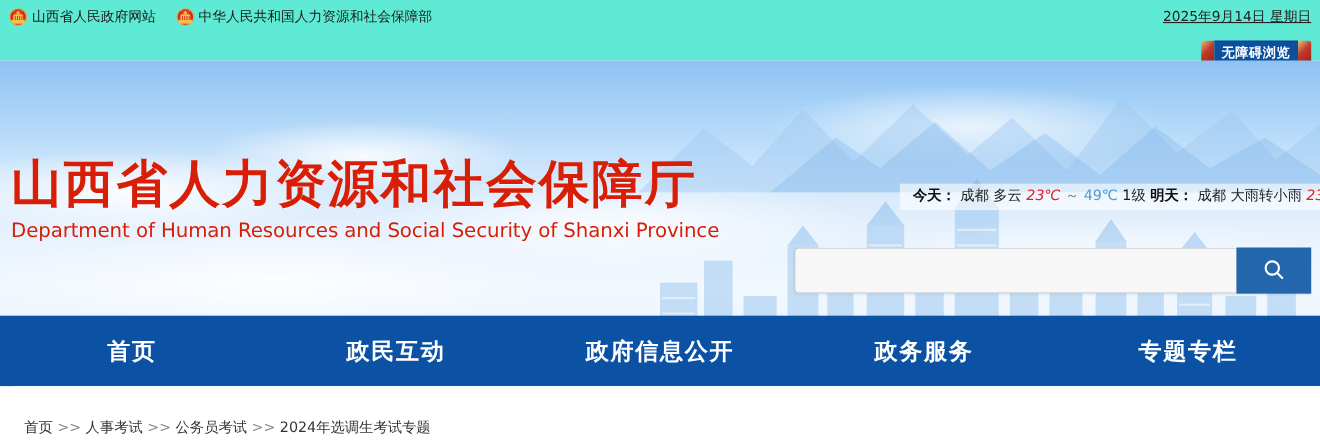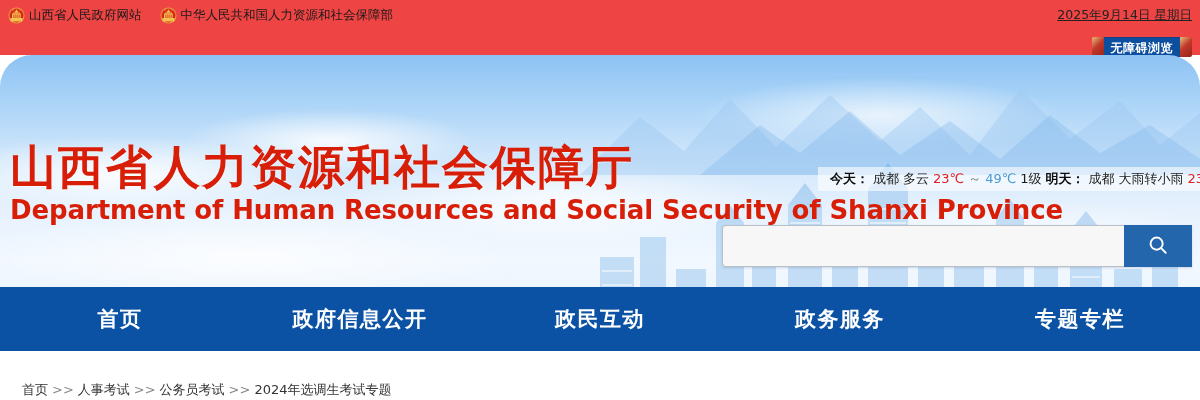--- a/index.html
+++ b/index.html
@@ -7,21 +7,21 @@
     width: 1200px; height: 400px;
     overflow: hidden;
     background: #ffffff;
     font-family: "DejaVu Sans", "Liberation Sans", sans-serif;
   }
 
   
   .topbar {
     position: absolute; left: 0; top: 0;
     width: 1200px; height: 55px;
-    background: #ef4444;
+    background: #5eead4;
   }
   .gov-links {
     position: absolute; left: 8px; top: 6px;
     display: flex; align-items: center; gap: 18px;
   }
   .gov-link {
     display: flex; align-items: center; gap: 4px;
     font-size: 12.5px; color: #1a1a1a; cursor: pointer;
     white-space: nowrap; line-height: 18px;
   }
@@ -62,21 +62,20 @@
     overflow: hidden;
     background:
       linear-gradient(180deg,
         #8dc2f3 0%,
         #a7d2f7 14%,
         #cfe6fb 34%,
         #e6f1fd 52%,
         #f2f8ff 70%,
         #e9f3fd 86%,
         #dceefb 100%);
-    border-radius: 32px;
   }
   .banner .clouds {
     position: absolute; inset: 0;
     background:
       radial-gradient(ellipse 260px 54px at 120px 120px, rgba(255,255,255,.92) 0%, rgba(255,255,255,0) 72%),
       radial-gradient(ellipse 200px 44px at 330px 86px, rgba(255,255,255,.85) 0%, rgba(255,255,255,0) 72%),
       radial-gradient(ellipse 300px 60px at 560px 150px, rgba(255,255,255,.8) 0%, rgba(255,255,255,0) 75%),
       radial-gradient(ellipse 240px 50px at 880px 60px, rgba(255,255,255,.7) 0%, rgba(255,255,255,0) 75%),
       radial-gradient(ellipse 340px 64px at 250px 200px, rgba(255,255,255,.75) 0%, rgba(255,255,255,0) 78%),
       radial-gradient(ellipse 280px 46px at 1000px 180px, rgba(255,255,255,.6) 0%, rgba(255,255,255,0) 78%);
@@ -94,41 +93,41 @@
     position: absolute; left: 10px; top: 84px;
     z-index: 4;
   }
   .site-title .cn {
     font-size: 46px; font-weight: bold; color: #d81e06;
     letter-spacing: 2px; line-height: 56px;
     white-space: nowrap;
     text-shadow: 0 1px 0 rgba(255,255,255,.5);
   }
   .site-title .en {
-    font-size: 26px; font-weight: bold; color: #d81e06;
+    font-size: 18px; font-weight: normal; color: #d81e06;
     letter-spacing: -0.1px; line-height: 26px;
     white-space: nowrap;
     margin-top: 2px;
   }
 
   
   .weather {
     position: absolute; left: 818px; top: 112px;
     width: 382px; height: 24px;
     background: rgba(255,255,255,.62);
     z-index: 5;
     display: flex; 
     overflow: hidden;
     font-size: 13px; line-height: 24px;
     white-space: nowrap;
     color: #1c1c1c;
     padding-left: 12px;
   }
   .weather b { font-weight: bold; color: #0d0d0d; }
-  .weather .hot { color: #e02020; }
+  .weather .hot { color: #e02020; font-style: italic; }
   .weather .cool { color: #4a9ad4; }
   .weather .sep { color: #777; }
   .weather span { margin-right: 4px; }
 
   
   .searchwrap {
     position: absolute; left: 722px; top: 170px;
     width: 470px; height: 42px;
     display: flex; z-index: 6;
     box-shadow: 0 1px 2px rgba(40,70,110,.18);
@@ -332,22 +331,22 @@
           <circle cx="10.5" cy="10.5" r="6.6"></circle>
           <line x1="15.4" y1="15.4" x2="20.4" y2="20.4"></line>
         </svg>
       </span>
     </button>
   </div>
 </div>
 
 <div class="nav">
   <div class="item">首页</div>
+  <div class="item">政民互动</div>
   <div class="item">政府信息公开</div>
-  <div class="item">政民互动</div>
   <div class="item">政务服务</div>
   <div class="item">专题专栏</div>
 </div>
 <div class="nav-notch"></div>
 
 <div class="crumbwrap">
   <div class="crumb">
     <a>首页</a><span class="sp">&gt;&gt;</span><a>人事考试</a><span class="sp">&gt;&gt;</span><a>公务员考试</a><span class="sp">&gt;&gt;</span><a>2024年选调生考试专题</a>
   </div>
 </div>

